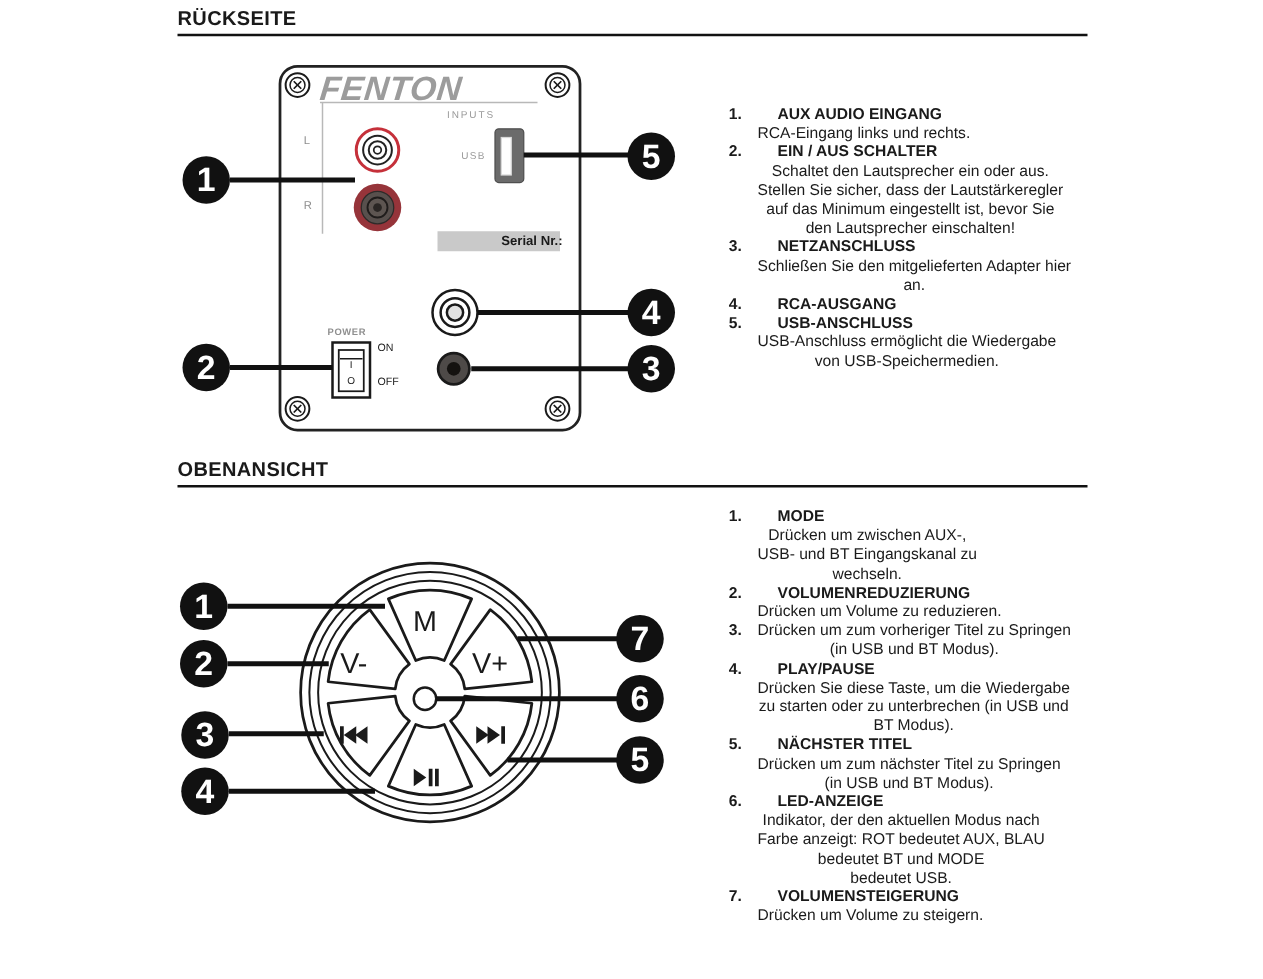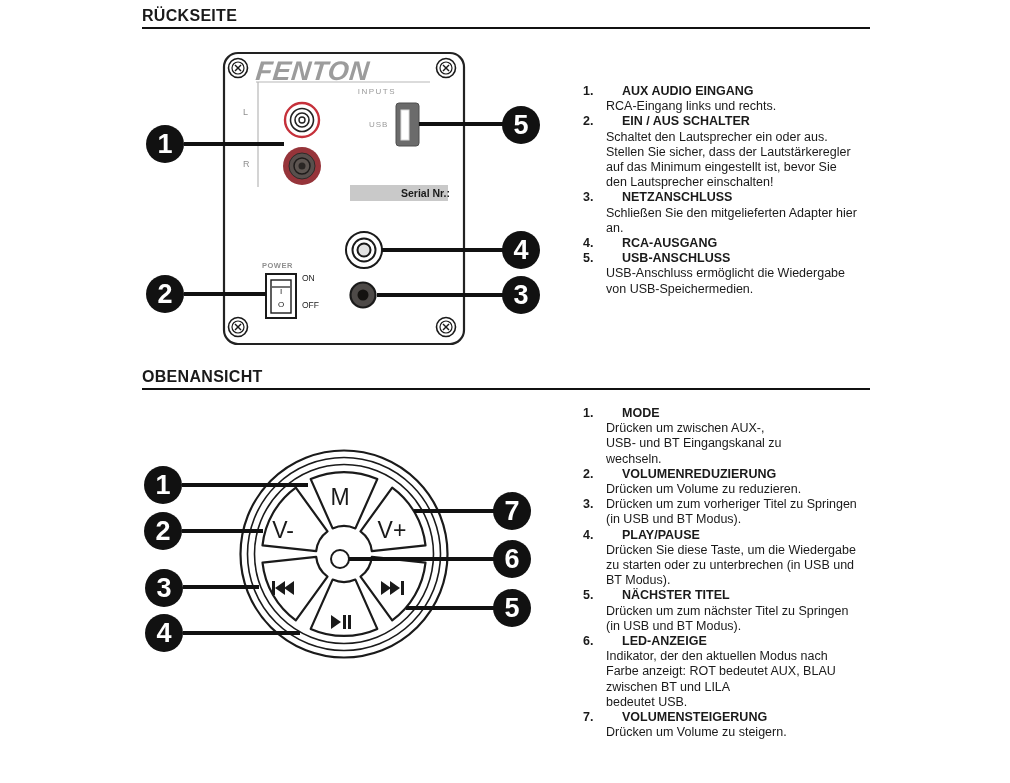--- a/index.html
+++ b/index.html
@@ -6,21 +6,21 @@
   body{width:1010px;height:783px;position:relative;overflow:hidden;
        font-family:"Liberation Sans",sans-serif;color:#1a1a1a;}
   .abs{position:absolute;}
   svg.layer{position:absolute;left:0;top:0;width:1010px;height:783px;}
   .heading{font-size:16px;font-weight:700;letter-spacing:.3px;}
   .rule{height:2px;background:#111;}
   .list{width:310px;font-size:12.5px;line-height:15.2px;}
   .li{display:flex;}
   .num{width:23px;font-weight:700;flex:0 0 23px;}
   .ttl{font-weight:700;display:block;margin-left:16px;}
-  .desc{white-space:pre-line;display:block;}
+  .desc{white-space:pre-line;display:block;text-align:center;}
   .callout{width:38px;height:38px;border-radius:50%;background:#111;color:#fff;
            font-weight:800;font-size:27px;line-height:38px;text-align:center;}
   .panel-label{color:#9a9a9a;}
   .logo{font-style:italic;font-weight:700;font-size:27px;color:#9c9c9c;
         letter-spacing:.5px;transform:skewX(-6deg);}
   .btn-label{font-size:23px;font-weight:400;text-align:center;}
 </style>
 </head>
 <body>
 
@@ -277,21 +277,21 @@
 (in USB und BT Modus).</span>
     </span>
   </div>
 
   <div class="li">
     <span class="num">6.</span>
     <span class="body">
       <span class="ttl">LED-ANZEIGE</span>
       <span class="desc">Indikator, der den aktuellen Modus nach
 Farbe anzeigt: ROT bedeutet AUX, BLAU
-zwischen BT und LILA
+bedeutet BT und MODE
 bedeutet USB.</span>
     </span>
   </div>
 
   <div class="li">
     <span class="num">7.</span>
     <span class="body">
       <span class="ttl">VOLUMENSTEIGERUNG</span>
       <span class="desc">Drücken um Volume zu steigern.</span>
     </span>

